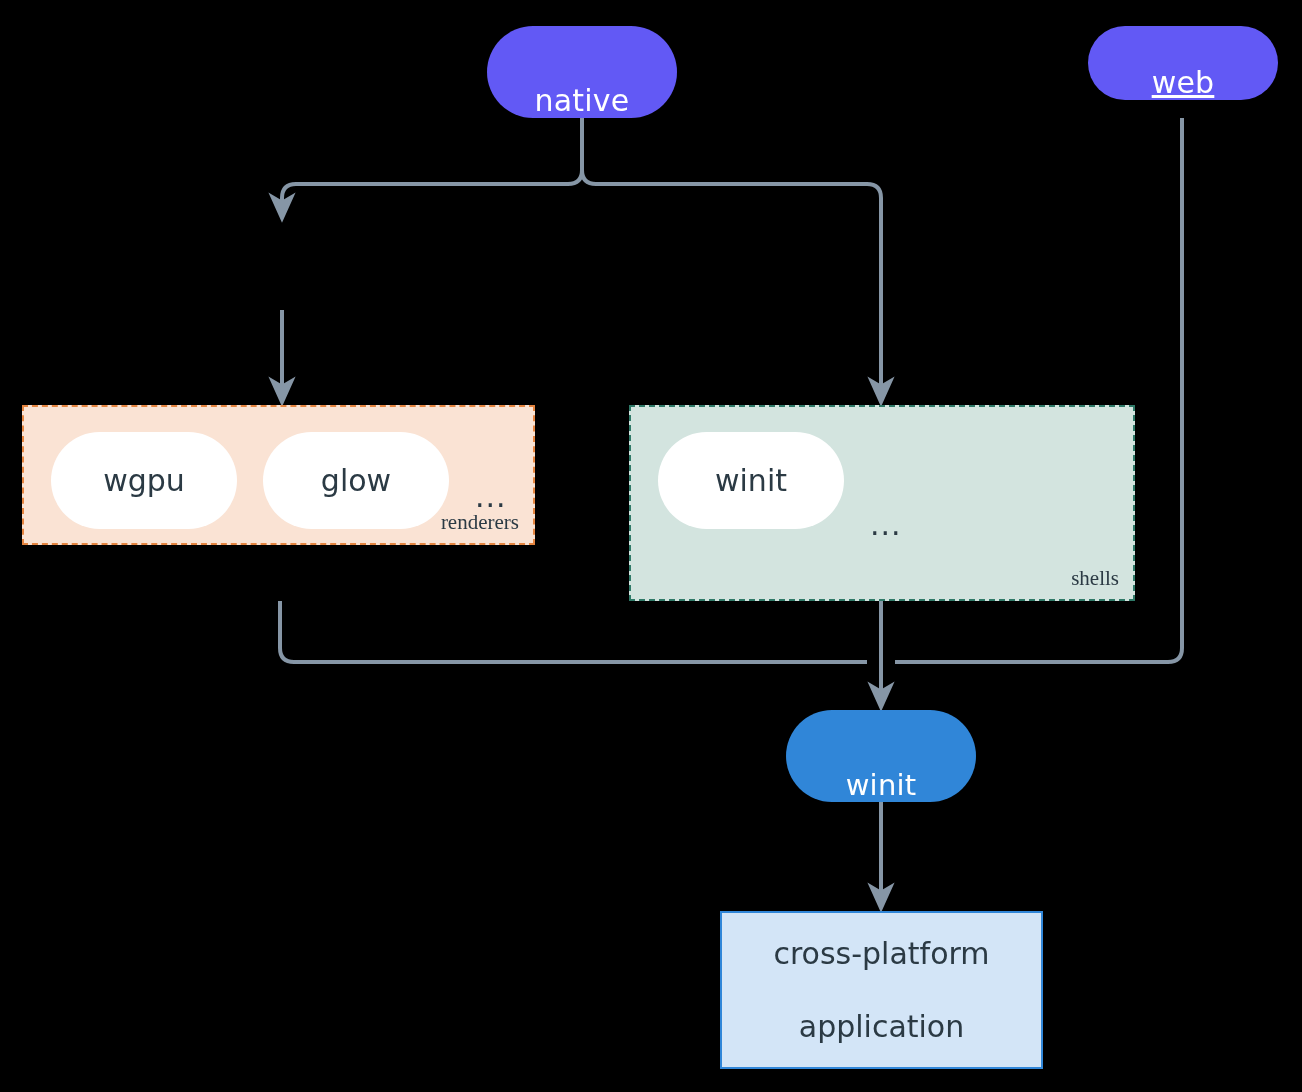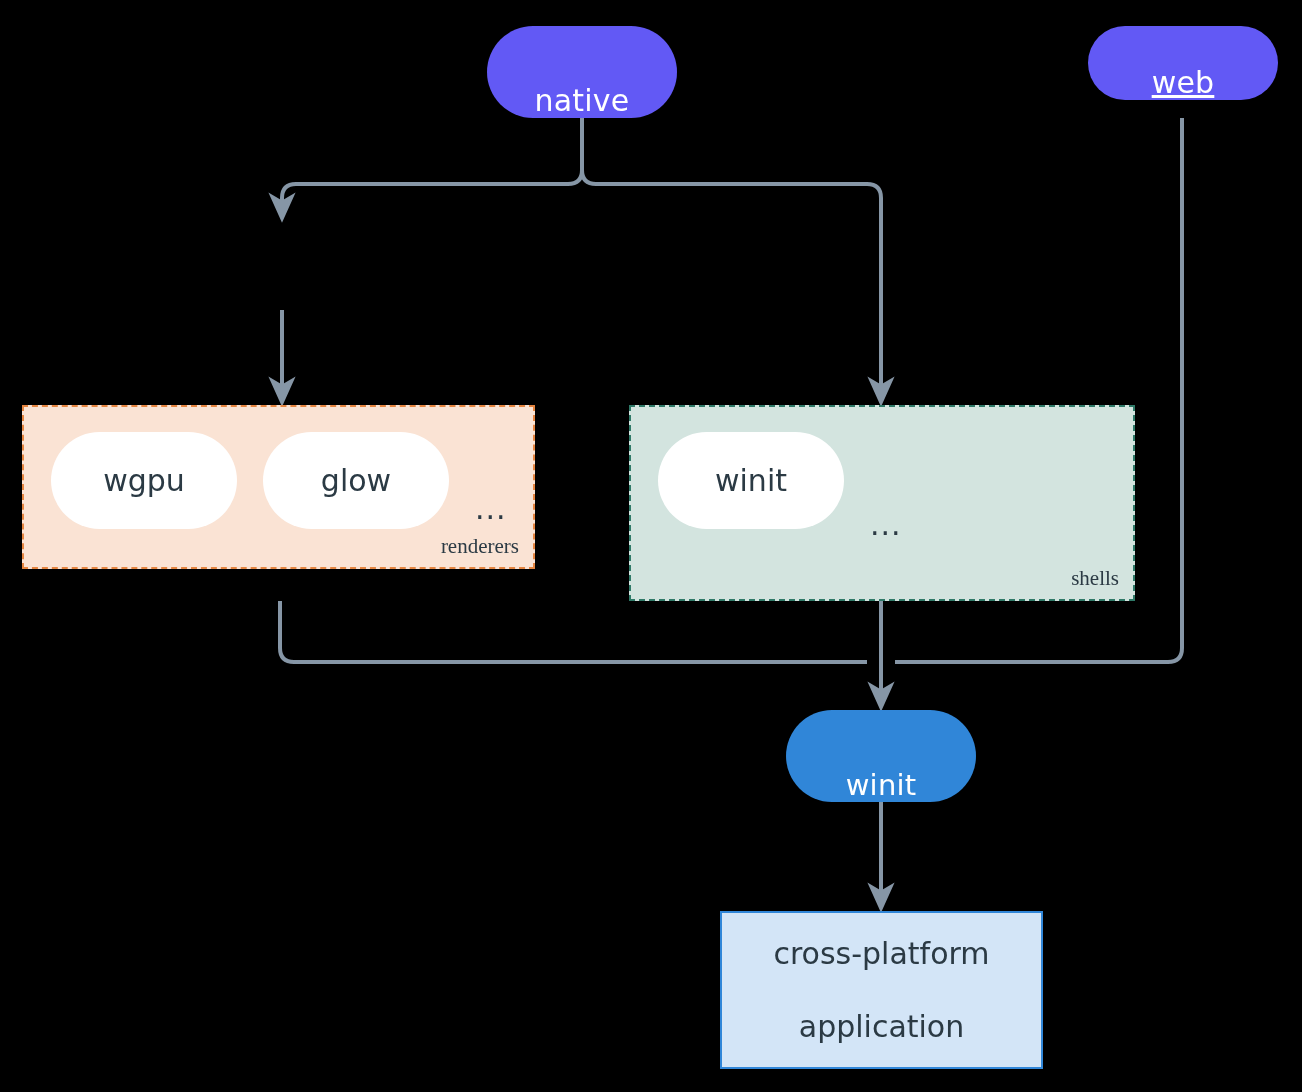--- a/index.html
+++ b/index.html
@@ -42,21 +42,21 @@
   .pill.iced   { left: 786px;  top: 710px; width: 190px; height: 92px; background: #3086D8; font-size: 29px; }
 
   
   .group {
     position: absolute;
     box-sizing: border-box;
     border-style: dashed;
     border-width: 2px;
   }
   .group.renderers {
-    left: 22px; top: 405px; width: 513px; height: 164px;
+    left: 22px; top: 405px; width: 513px; height: 140px;
     background: #FAE3D4;
     border-color: #E58540;
   }
   .group.shells {
     left: 629px; top: 405px; width: 506px; height: 196px;
     background: #D3E4DF;
     border-color: #2F7A68;
   }
   .group-label {
     position: absolute;

